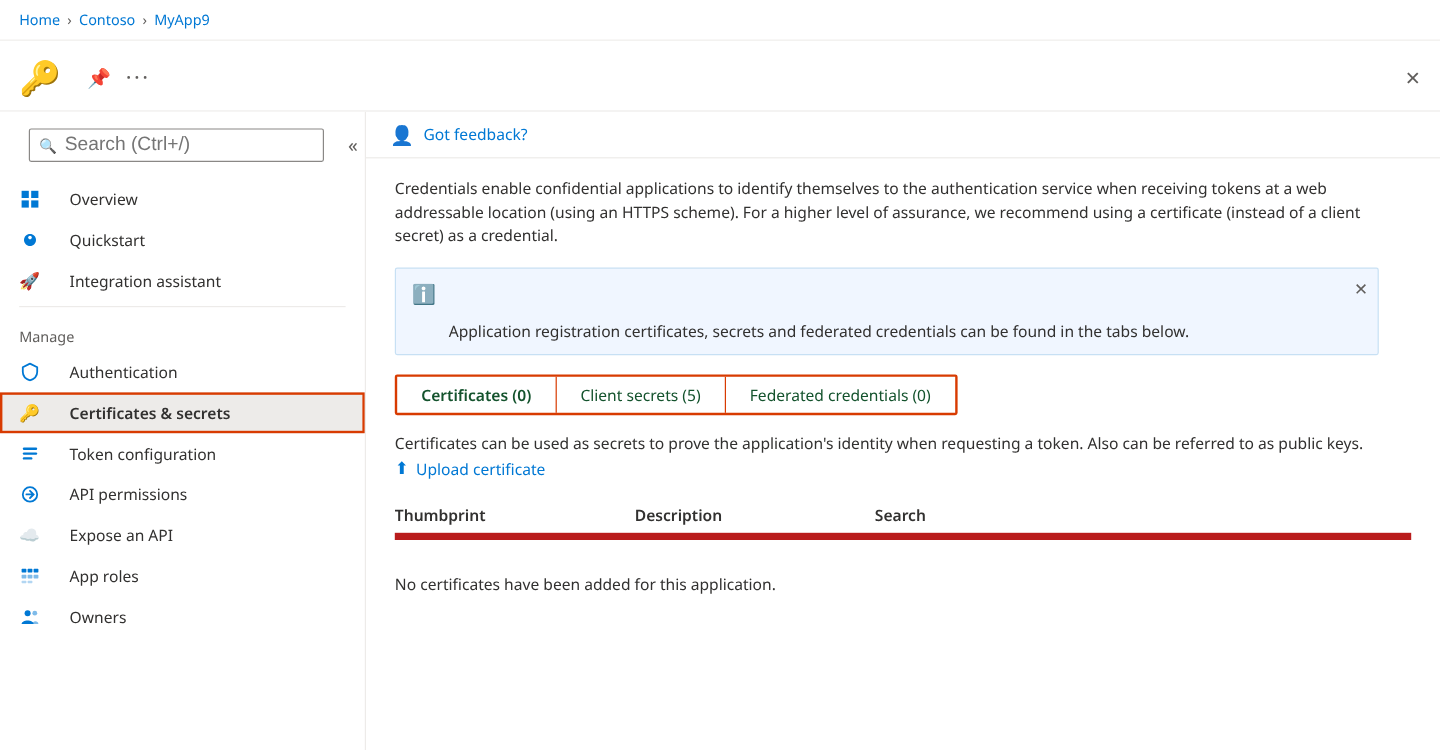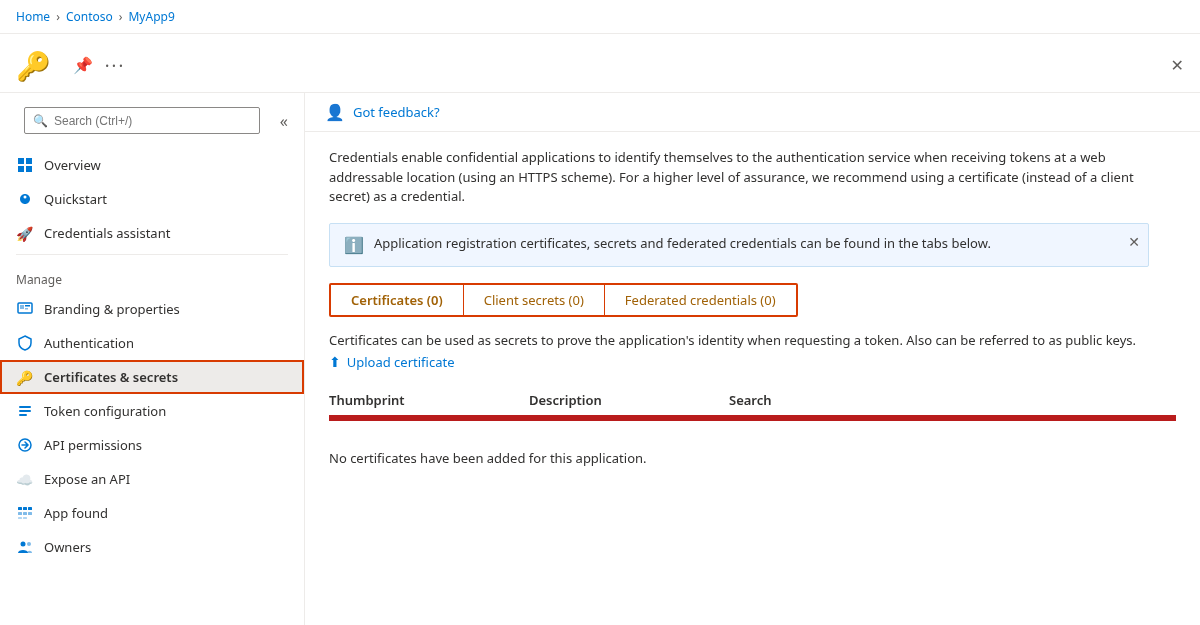--- a/index.html
+++ b/index.html
@@ -18,43 +18,43 @@
     .header-actions { display: flex; align-items: center; gap: 12px; margin-left: 12px; }
     .header-actions span { font-size: 18px; color: #605e5c; cursor: pointer; }
     .close-btn { font-size: 16px; color: #605e5c; cursor: pointer; margin-left: auto; }
 
     
     .main-layout { display: flex; flex: 1; overflow: hidden; }
 
     
     .sidebar { width: 305px; min-width: 305px; border-right: 1px solid #edebe9; display: flex; flex-direction: column; overflow-y: auto; background: #fff; }
     .search-box { margin: 8px 12px; display: flex; align-items: center; border: 1px solid #8a8886; border-radius: 2px; padding: 4px 8px; background: #fff; }
-    .search-box input { border: none; outline: none; font-size: 12px; color: #323130; flex: 1; background: transparent; }
+    .search-box input { border: none; outline: none; font-size: 16px; color: #323130; flex: 1; background: transparent; }
     .search-icon-svg { color: #605e5c; margin-right: 6px; font-size: 12px; }
     .collapse-btn { margin-left: auto; cursor: pointer; color: #605e5c; font-size: 16px; padding: 0 4px; }
 
-    .nav-item { display: flex; align-items: center; padding: 8px 16px; cursor: pointer; font-size: 13px; color: #323130; gap: 10px; }
+    .nav-item { display: flex; align-items: center; padding: 8px 16px; cursor: pointer; font-size: 13px; color: #323130; gap: 24px; }
     .nav-item.active { background: #edebe9; font-weight: 600; outline: 2px solid #d83b01; outline-offset: -2px; }
     .nav-icon { width: 18px; height: 18px; display: flex; align-items: center; justify-content: center; flex-shrink: 0; font-size: 14px; }
     .section-label { padding: 12px 16px 4px 16px; font-size: 12px; font-weight: 400; color: #605e5c; text-transform: none; }
 
     
     .content { flex: 1; overflow-y: auto; padding: 0; }
     .feedback-bar { display: flex; align-items: center; padding: 8px 20px; border-bottom: 1px solid #edebe9; color: #0078d4; font-size: 13px; gap: 8px; }
     .content-body { padding: 16px 24px; }
     .description-text { font-size: 13px; color: #323130; line-height: 1.5; margin-bottom: 16px; max-width: 820px; }
 
     .info-banner { display: flex; align-items: flex-start; background: #f0f6ff; border: 1px solid #c7e0f4; border-radius: 2px; padding: 10px 14px; margin-bottom: 16px; max-width: 820px; gap: 10px; position: relative; }
     .info-banner .info-icon { color: #0078d4; font-size: 16px; flex-shrink: 0; }
-    .info-banner .info-text { font-size: 13px; color: #323130; flex: 1; }
+    .info-banner .info-text { font-size: 13px; color: #323130; flex: 1; margin-top: 33px; }
     .info-banner .dismiss-x { position: absolute; right: 8px; top: 8px; cursor: pointer; color: #605e5c; font-size: 14px; }
 
     
     .tabs-container { display: flex; border: 2px solid #d83b01; border-radius: 2px; width: fit-content; margin-bottom: 14px; }
-    .tab { padding: 6px 20px; cursor: pointer; font-size: 13px; color: #a16207; border-right: 1px solid #d83b01; }
+    .tab { padding: 6px 20px; cursor: pointer; font-size: 13px; color: #14532d; border-right: 1px solid #d83b01; }
     .tab:last-child { border-right: none; }
     .tab.active { font-weight: 600; }
 
     .cert-description { font-size: 13px; color: #323130; line-height: 1.5; margin-bottom: 2px; max-width: 820px; }
 
     .upload-link { display: flex; align-items: center; gap: 6px; color: #0078d4; font-size: 13px; cursor: pointer; margin-bottom: 14px; }
 
     .table-header { display: grid; grid-template-columns: 200px 200px 180px 180px; border-bottom: 6px solid #b91c1c; padding: 6px 0; margin-bottom: 4px; }
     .table-col-header { font-size: 13px; font-weight: 600; color: #323130; }
     .table-empty { font-size: 13px; color: #323130; padding: 8px 0; margin-top: 20px; }
@@ -112,37 +112,26 @@
         <svg width="16" height="16" viewBox="0 0 16 16" fill="none">
             <path d="M3 8C3 5.2 5.2 3 8 3s5 2.2 5 5-2.2 5-5 5-5-2.2-5-5z" fill="#0078d4"></path>
             <circle cx="8" cy="6" r="1.5" fill="white"></circle>
           </svg>
       </span>
       <span>Quickstart</span>
     </div>
 
     <div class="nav-item">
       <span class="nav-icon">🚀</span>
-      <span>Credentials assistant</span>
+      <span>Integration assistant</span>
     </div>
 
     <hr class="divider">
     <div class="section-label">Manage</div>
 
-    <div class="nav-item">
-      <span class="nav-icon">
-        <svg width="16" height="16" viewBox="0 0 16 16">
-            <rect x="1" y="2" width="14" height="10" rx="1" fill="none" stroke="#0078d4" stroke-width="1.5"></rect>
-            <rect x="3" y="4" width="4" height="4" fill="#0078d4" opacity="0.5"></rect>
-            <rect x="8" y="4" width="5" height="1.5" fill="#0078d4"></rect>
-            <rect x="8" y="7" width="3" height="1.5" fill="#0078d4" opacity="0.5"></rect>
-          </svg>
-      </span>
-      <span>Branding &amp; properties</span>
-    </div>
 
     <div class="nav-item">
       <span class="nav-icon">
         <svg width="16" height="16" viewBox="0 0 16 16">
             <path d="M8 1 L14 4 L14 8 C14 11.5 11 14 8 15 C5 14 2 11.5 2 8 L2 4 Z" fill="none" stroke="#0078d4" stroke-width="1.5"></path>
           </svg>
       </span>
       <span>Authentication</span>
     </div>
 
@@ -183,21 +172,21 @@
             <rect x="1" y="2" width="4" height="3" rx="0.5" fill="#0078d4"></rect>
             <rect x="6" y="2" width="4" height="3" rx="0.5" fill="#0078d4"></rect>
             <rect x="11" y="2" width="4" height="3" rx="0.5" fill="#0078d4"></rect>
             <rect x="1" y="7" width="4" height="3" rx="0.5" fill="#0078d4" opacity="0.5"></rect>
             <rect x="6" y="7" width="4" height="3" rx="0.5" fill="#0078d4" opacity="0.5"></rect>
             <rect x="11" y="7" width="4" height="3" rx="0.5" fill="#0078d4" opacity="0.5"></rect>
             <rect x="1" y="12" width="4" height="2" rx="0.5" fill="#0078d4" opacity="0.3"></rect>
             <rect x="6" y="12" width="4" height="2" rx="0.5" fill="#0078d4" opacity="0.3"></rect>
           </svg>
       </span>
-      <span>App found</span>
+      <span>App roles</span>
     </div>
 
     <div class="nav-item">
       <span class="nav-icon">
         <svg width="16" height="16" viewBox="0 0 16 16">
             <circle cx="6" cy="5" r="2.5" fill="#0078d4"></circle>
             <path d="M1 14 C1 10 11 10 11 14" fill="#0078d4"></path>
             <circle cx="12" cy="5" r="2" fill="#0078d4" opacity="0.5"></circle>
             <path d="M10 14 C10 11 15 11 15 14" fill="#0078d4" opacity="0.5"></path>
           </svg>
@@ -218,21 +207,21 @@
       <p class="description-text">Credentials enable confidential applications to identify themselves to the authentication service when receiving tokens at a web addressable location (using an HTTPS scheme). For a higher level of assurance, we recommend using a certificate (instead of a client secret) as a credential.</p>
 
       <div class="info-banner">
         <span class="info-icon">ℹ️</span>
         <span class="info-text">Application registration certificates, secrets and federated credentials can be found in the tabs below.</span>
         <span class="dismiss-x">✕</span>
       </div>
 
       <div class="tabs-container">
         <div class="tab active">Certificates (0)</div>
-        <div class="tab">Client secrets (0)</div>
+        <div class="tab">Client secrets (5)</div>
         <div class="tab">Federated credentials (0)</div>
       </div>
 
       <p class="cert-description">Certificates can be used as secrets to prove the application's identity when requesting a token. Also can be referred to as public keys.</p>
 
       <div class="upload-link">
         <span style="color:#0078d4;font-size:14px;">⬆</span>
         <span>Upload certificate</span>
       </div>
 

